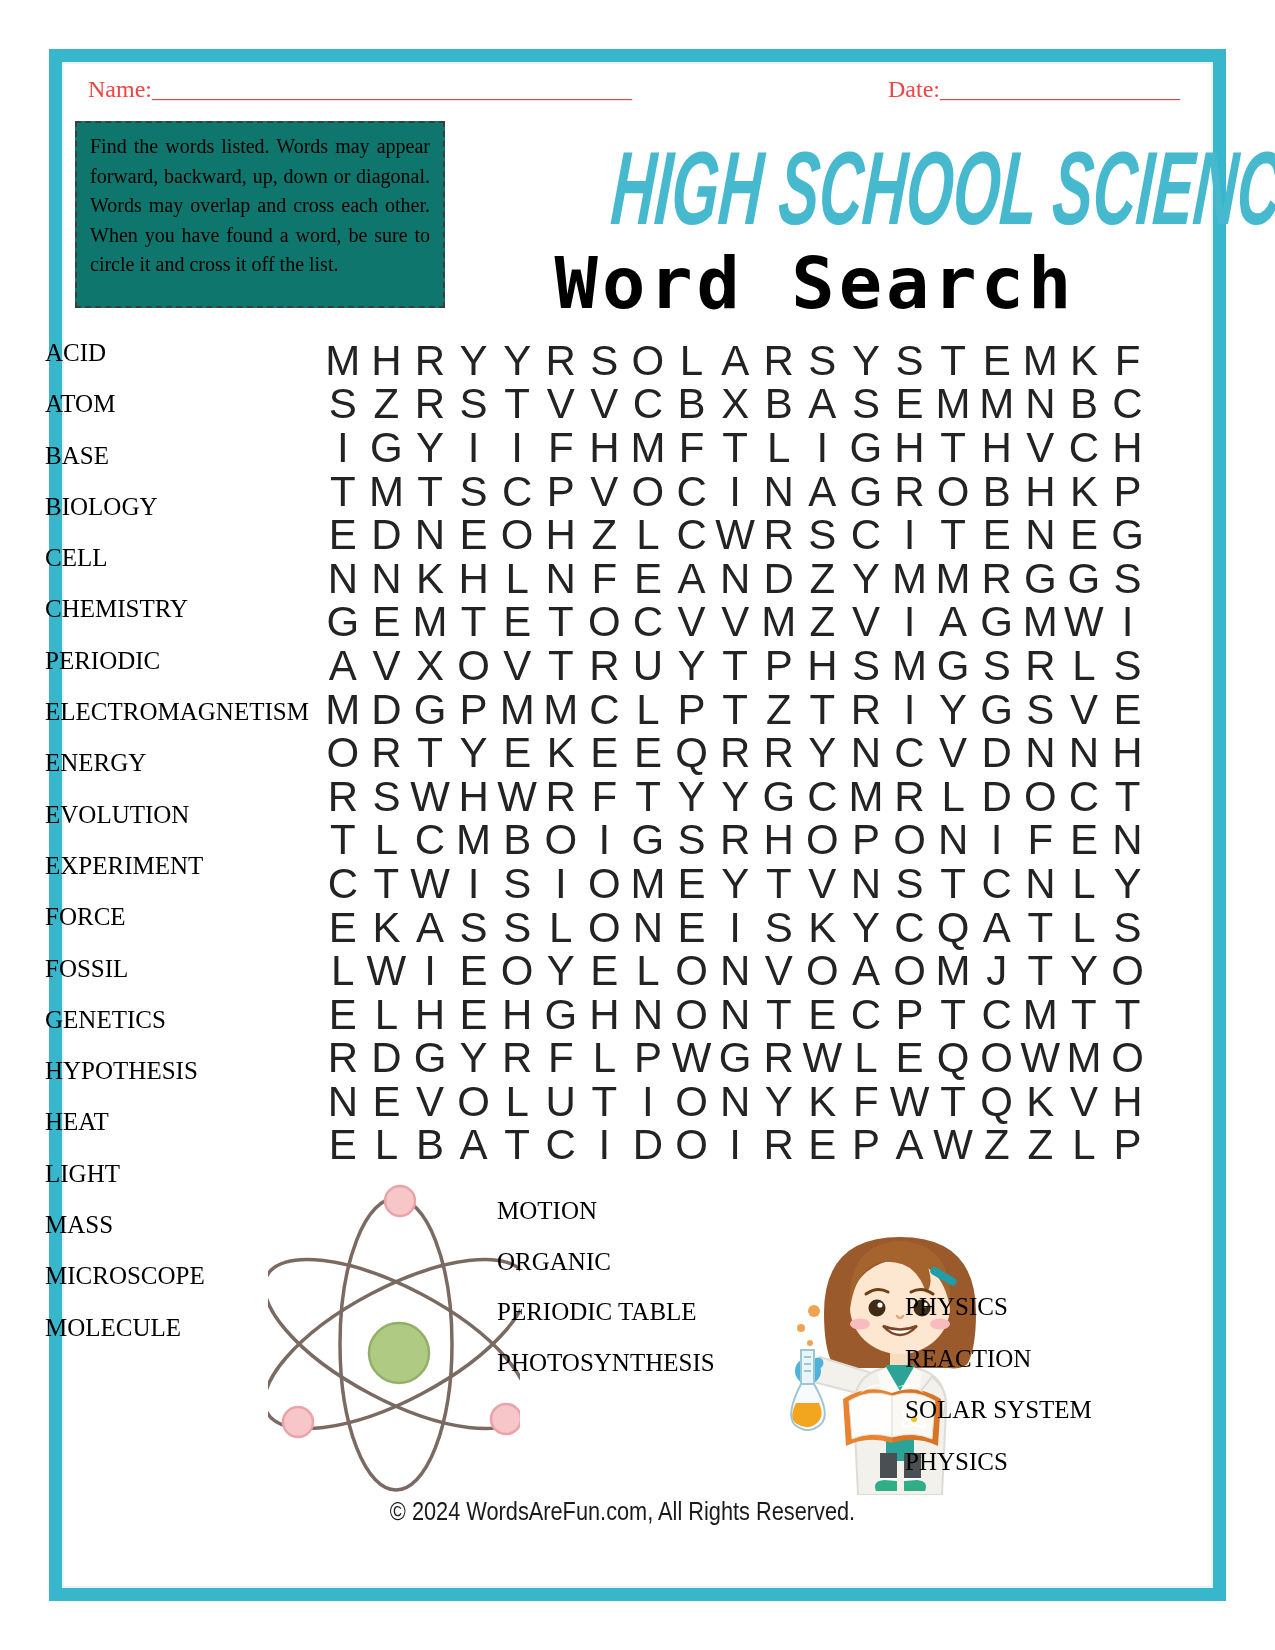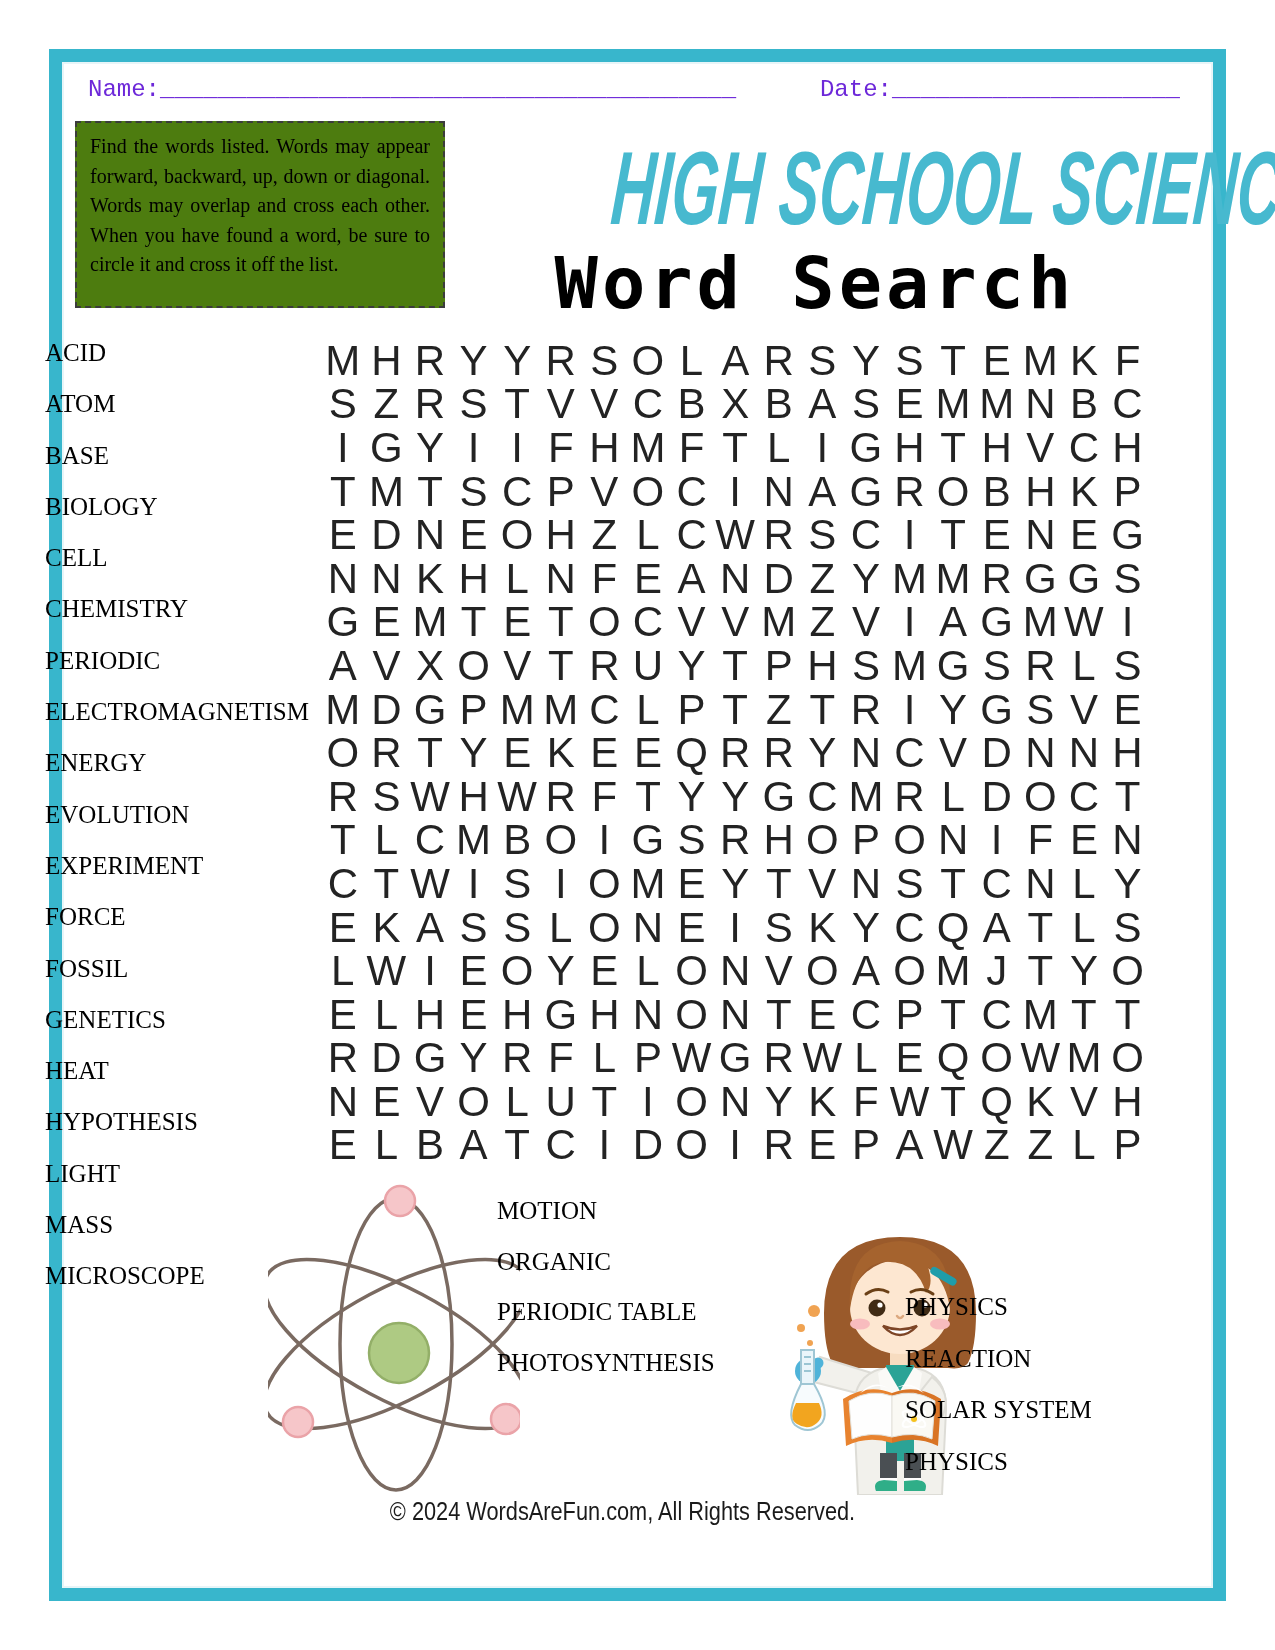--- a/index.html
+++ b/index.html
@@ -3,26 +3,26 @@
 <meta charset="utf-8">
 <style>
   html,body{margin:0;padding:0;background:#fff;}
   .page{position:relative;width:1275px;height:1650px;background:#ffffff;
         font-family:"Liberation Serif",serif;overflow:hidden;}
   .frame{position:absolute;left:49px;top:49px;right:49px;bottom:49px;
          border:13px solid var(--frame-teal,#38b6cc);}
   .frame::after{content:"";position:absolute;inset:0;border:2px solid #e7f5f8;}
 
   .name-row{position:absolute;left:88px;right:95px;top:76px;display:flex;
-            justify-content:space-between;font-family:Liberation Mono, monospace;
-            font-size:24px;color:#6d28d9;white-space:nowrap;align-items:flex-end;}
+            justify-content:space-between;font-family:Liberation Serif, serif;
+            font-size:24px;color:#ef4444;white-space:nowrap;align-items:flex-end;}
   .name-row .line{letter-spacing:0px;}
 
   .instructions-box{position:absolute;left:75px;top:121px;width:370px;height:187px;
-            box-sizing:border-box;border:2px dashed #3c3c3c;padding:9px 13px 0 13px;background:#4d7c0f;}
+            box-sizing:border-box;border:2px dashed #3c3c3c;padding:9px 13px 0 13px;background:#0f766e;}
   .instructions-box p{margin:0;font-size:20px;line-height:29.5px;text-align:justify;color:#000;}
 
   .title{position:absolute;left:465px;top:133px;width:700px;text-align:center;
          font-family:"Liberation Sans",sans-serif;font-weight:bold;font-style:italic;
          font-size:104px;line-height:110px;color:var(--title-teal,#47b9cf);
          white-space:nowrap;transform:scaleX(0.58) skewX(-7deg);transform-origin:50% 50%;}
   .subtitle{position:absolute;left:465px;top:241px;width:700px;text-align:center;
          font-family:"DejaVu Sans Mono",monospace;font-weight:bold;font-size:72px;
          letter-spacing:4px;color:#000;}
 
@@ -73,25 +73,26 @@
       <div class="word">CELL</div>
       <div class="word">CHEMISTRY</div>
       <div class="word">PERIODIC</div>
       <div class="word">ELECTROMAGNETISM</div>
       <div class="word">ENERGY</div>
       <div class="word">EVOLUTION</div>
       <div class="word">EXPERIMENT</div>
       <div class="word">FORCE</div>
       <div class="word">FOSSIL</div>
       <div class="word">GENETICS</div>
+      <div class="word">HYPOTHESIS</div>
       <div class="word">HEAT</div>
-      <div class="word">HYPOTHESIS</div>
       <div class="word">LIGHT</div>
       <div class="word">MASS</div>
       <div class="word">MICROSCOPE</div>
+      <div class="word">MOLECULE</div>
     </div>
 
   <div class="grid">
       <span>M</span>
       <span>H</span>
       <span>R</span>
       <span>Y</span>
       <span>Y</span>
       <span>R</span>
       <span>S</span>

